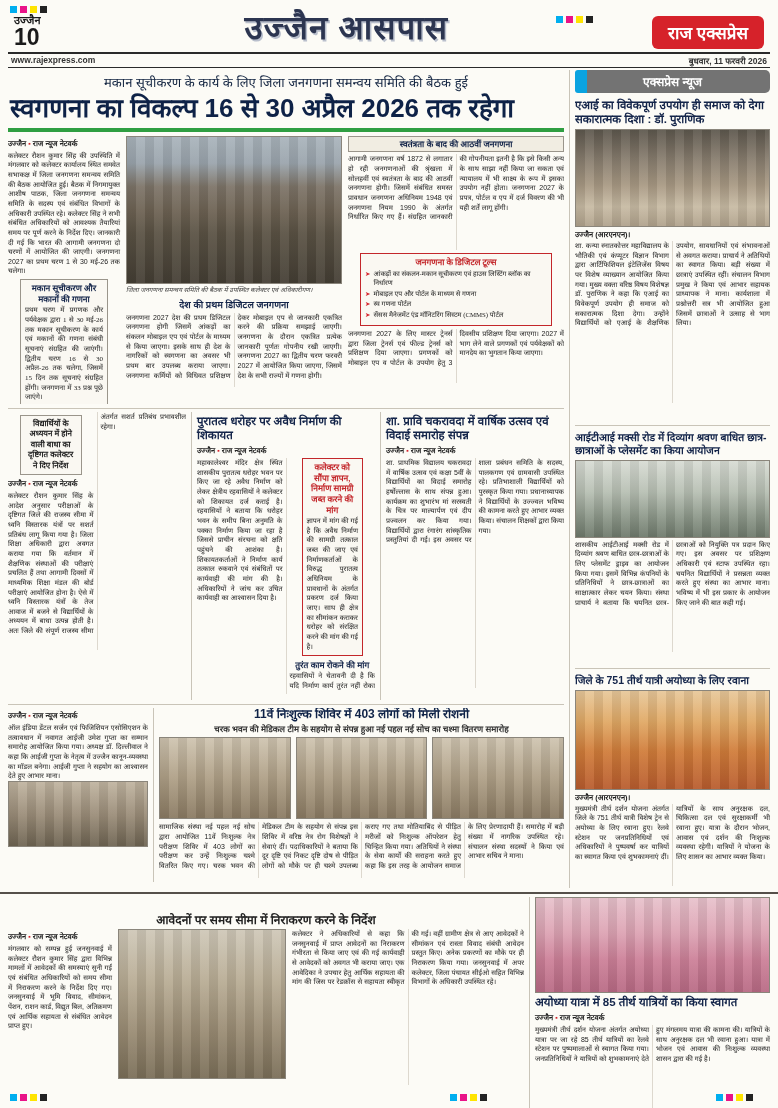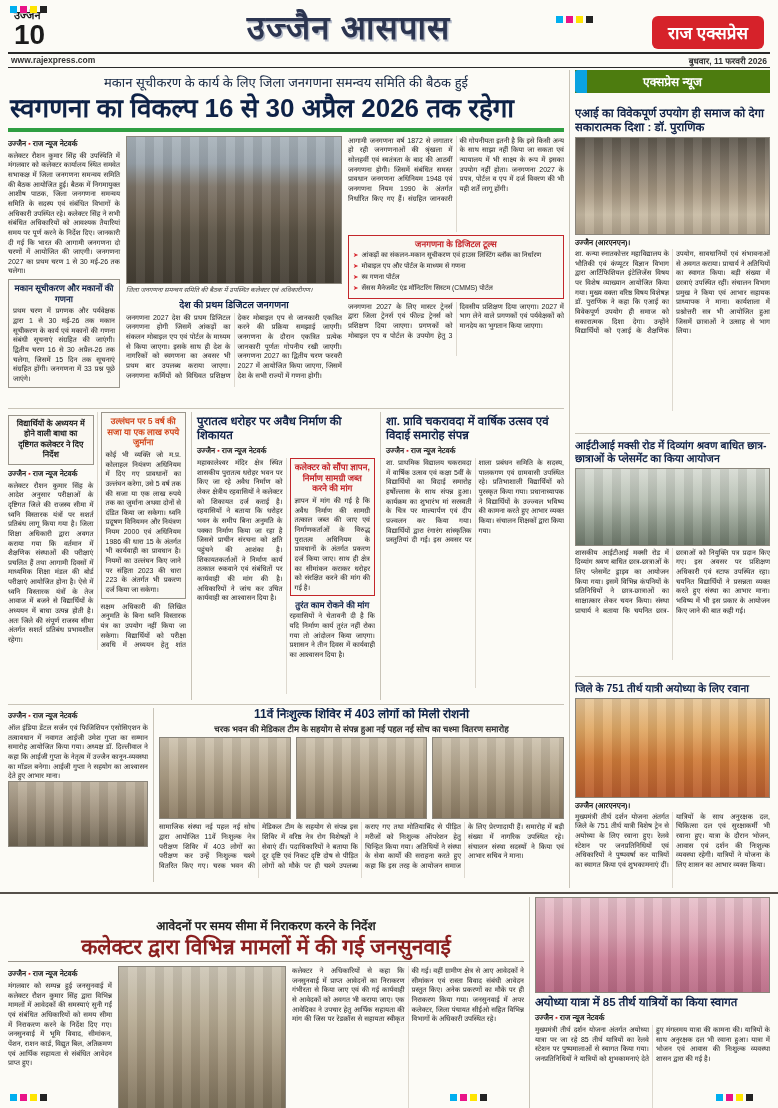--- a/index.html
+++ b/index.html
@@ -11,40 +11,40 @@
   
   .regmarks { position:absolute; display:flex; gap:3px; z-index:5; }
   .regmarks i { width:7px; height:7px; display:block; }
   .c1{background:#00aeef}.c2{background:#e91388}.c3{background:#ffe400}.c4{background:#232323}
   .rm-tl{left:10px;top:6px}.rm-tr{left:556px;top:16px}
   .rm-bl{left:10px;top:1094px}.rm-bm{left:450px;top:1094px}.rm-br{left:716px;top:1094px}
 
   
   .hdr { display:flex; align-items:flex-end; justify-content:space-between; padding:12px 14px 3px; height:52px; }
   .edition { font-weight:bold; font-size:11px; }
-  .pageno { font-weight:bold; font-size:28px; line-height:.95; }
+  .pageno { font-weight:bold; font-size:23px; line-height:.95; }
   .masthead { font-size:33px; font-weight:bold; color:#2c3550; letter-spacing:1px;
               text-shadow:1.5px 1.5px 0 #b9bfcc; }
   .hdr-right { text-align:right;border-radius:16px; }
   .brand-box { background:#d6222a; color:#fff; font-weight:bold; font-size:17px;
                padding:5px 16px; border-radius:6px; display:inline-block; }
   .rule-row { border-top:2px solid #2a2a2a; border-bottom:1px solid #2a2a2a; margin:0 8px;
               display:flex; justify-content:space-between; font-size:8.5px; font-weight:bold;
               padding:1px 3px; color:#333; }
 
   
   article, section, aside { overflow:hidden; }
   .bt { font-size:7px; line-height:1.38; text-align:justify; color:#222; }
   .cols2 { columns:2; column-gap:7px; column-rule:1px solid #ddd8ce; }
   .cols4 { columns:4; column-gap:7px; column-rule:1px solid #ddd8ce; }
   .byline { font-size:7.5px; font-weight:bold; margin:2px 0 3px; color:#222; }
   .bydot { color:#d6222a; font-size:7px; }
   .s-byline { font-size:7.5px; font-weight:bold; margin:2px 0; }
   .h2 { font-size:11.5px; font-weight:bold; color:#14254a; line-height:1.22; margin:2px 0 3px; }
-  .box { border:1px solid #9a958b; padding:3px 4px; margin:3px 0; break-inside:avoid; background:#faf8f2; }
+  .box { border:1px solid #9a958b; padding:3px 4px; margin:3px 12px; break-inside:avoid; background:#faf8f2;font-family:Liberation Serif, serif; }
   .box.red-border { border:1px solid #c3272b; }
   .box-title { font-weight:bold; font-size:8.5px; text-align:center; margin-bottom:2px; line-height:1.25; }
   .t-red { color:#c3272b; } .t-navy { color:#14254a; } .t-orange { color:#d2491e; }
   .deck { font-size:8px; font-weight:bold; text-align:center; color:#222; line-height:1.3; }
   .subhead { font-size:8.5px; font-weight:bold; color:#14254a; text-align:center; margin:3px 0 1px; }
   .caption { font-size:6.5px; color:#444; padding:1px 0 2px; font-style:italic; }
 
   .photo { position:relative; width:100%; overflow:hidden; border:1px solid #8a857b; }
   .photo::after { content:""; position:absolute; inset:0;
       background:repeating-linear-gradient(90deg, rgba(0,0,0,.07) 0 9px, rgba(255,255,255,.06) 9px 18px); }
@@ -85,38 +85,38 @@
   .row3 { display:flex; border-top:1px solid #c9c4b8; margin-top:4px; padding-top:3px; height:178px; }
   .a-ig { width:140px; flex:none; }
   .a-ig .photo { height:66px; margin-top:2px; }
   .a-camp { flex:1; border-left:1px solid #c9c4b8; margin-left:5px; padding-left:5px; }
   .camp-head { font-size:12px; font-weight:bold; color:#0e2247; text-align:center; line-height:1.1; }
   .camp-deck { font-size:8.5px; font-weight:bold; text-align:center; color:#333; margin:2px 0 3px; }
   .camp-photos { display:flex; gap:5px; height:82px; margin-bottom:3px; }
   .camp-photos .photo { flex:1; height:100%; }
 
   
-  .express { position:relative; background:#4d7c0f; color:#fff; font-weight:bold; font-size:12px;
-             text-align:center; padding:3px 0; border-radius:0; margin-bottom:11px; }
+  .express { position:relative; background:#737373; color:#fff; font-weight:bold; font-size:12px;
+             text-align:center; padding:3px 0; border-radius:5px; margin-bottom:3px; }
   .cyantab { position:absolute; left:0; top:0; bottom:0; width:12px; background:#0aa3e0;
              border-radius:3px 0 0 3px; }
   .s-ai { height:330px; } .s-iti { height:240px; } .s-tirth { height:220px; }
   .side-col article { border-bottom:1px solid #c9c4b8; padding-bottom:15px; margin-bottom:3px; }
   .side-col article:last-child { border-bottom:none; }
   .s-ai .photo { height:98px; margin:1px 0 2px; }
   .s-iti .photo { height:78px; margin:1px 0 2px; }
   .s-tirth .photo { height:100px; margin:1px 0 2px; }
 
   
   .bottom { display:flex; padding:0 8px; margin-top:4px; border-top:2px solid #55504a; height:234px; padding-top:3px; }
   .js { width:516px; }
   .js-labelrow { display:flex; align-items:center; gap:6px; }
   .jslabel { color:#c3272b; font-weight:bold; font-size:12px; }
   .hline { flex:1; border-top:1px solid #9a958b; }
-  .js-kicker { text-align:center; font-weight:bold; font-size:12px; color:#222; margin:20px 0 1px; }
+  .js-kicker { text-align:center; font-weight:bold; font-size:12px; color:#222; margin:14px 0 1px; }
   .js-headline { text-align:center; font-weight:bold; font-size:21px; color:#8a1f1f;
                  border-bottom:1px solid #9a958b; padding-bottom:3px; margin-bottom:4px; line-height:1.1; }
   .js-content { display:flex; gap:6px; height:156px; }
   .js-colA { width:104px; flex:none; }
   .js-photo { width:168px; height:150px; flex:none; }
   .js-colB { flex:1; height:100%; }
   .ayodhya { flex:1; border-left:1px solid #c9c4b8; margin-left:5px; padding-left:5px; }
   .ayodhya .photo { height:96px; margin-bottom:2px; }
 </style>
 </head>
@@ -189,20 +189,21 @@
               <p class="bt">प्रथम चरण में प्रगणक और पर्यवेक्षक द्वारा 1 से 30 मई-26 तक मकान सूचीकरण के कार्य एवं मकानों की गणना संबंधी सूचनाएं संग्रहित की जाएंगी। द्वितीय चरण 16 से 30 अप्रैल-26 तक चलेगा, जिसमें 15 दिन तक सूचनाएं संग्रहित होंगी। जनगणना में 33 प्रश्न पूछे जाएंगे।</p>
             </div>
           </div>
           <div class="lcol2">
             <div class="photo ph-meeting"></div>
             <div class="caption">जिला जनगणना समन्वय समिति की बैठक में उपस्थित कलेक्टर एवं अधिकारीगण।</div>
             <div class="sec-title">देश की प्रथम डिजिटल जनगणना</div>
             <p class="bt cols2" style="height:74px">जनगणना 2027 देश की प्रथम डिजिटल जनगणना होगी जिसमें आंकड़ों का संकलन मोबाइल एप एवं पोर्टल के माध्यम से किया जाएगा। इसके साथ ही देश के नागरिकों को स्वगणना का अवसर भी प्रथम बार उपलब्ध कराया जाएगा। जनगणना कर्मियों को विधिवत प्रशिक्षण देकर मोबाइल एप से जानकारी एकत्रित करने की प्रक्रिया समझाई जाएगी। जनगणना के दौरान एकत्रित प्रत्येक जानकारी पूर्णतः गोपनीय रखी जाएगी। जनगणना 2027 का द्वितीय चरण फरवरी 2027 में आयोजित किया जाएगा, जिसमें देश के सभी राज्यों में गणना होगी।</p>
           </div>
           <div class="lcol3">
+            <div class="box-title t-navy eighth-title">स्वतंत्रता के बाद की आठवीं जनगणना</div>
             <p class="bt cols2" style="height:96px">आगामी जनगणना वर्ष 1872 से लगातार हो रही जनगणनाओं की श्रृंखला में सोलहवीं एवं स्वतंत्रता के बाद की आठवीं जनगणना होगी। जिसमें संबंधित समस्त प्रावधान जनगणना अधिनियम 1948 एवं जनगणना नियम 1990 के अंतर्गत निर्धारित किए गए हैं। संग्रहित जानकारी की गोपनीयता इतनी है कि इसे किसी अन्य के साथ साझा नहीं किया जा सकता एवं न्यायालय में भी साक्ष्य के रूप में इसका उपयोग नहीं होता। जनगणना 2027 के प्रपत्र, पोर्टल व एप में दर्ज विवरण की भी यही शर्तें लागू होंगी।</p>
             <div class="box red-border tools">
               <div class="box-title t-red">जनगणना के डिजिटल टूल्स</div>
               <ul>
                 <li>
                     <span class="arrow">➤</span>
                     <span>आंकड़ों का संकलन-मकान सूचीकरण एवं हाउस लिस्टिंग ब्लॉक का निर्धारण</span>
                   </li>
                 <li>
                     <span class="arrow">➤</span>
@@ -320,21 +321,20 @@
         <div class="photo ph-saffron"></div>
         <p class="s-byline">उज्जैन (आरएनएन)।</p>
         <p class="bt cols2" style="height:82px">मुख्यमंत्री तीर्थ दर्शन योजना अंतर्गत जिले के 751 तीर्थ यात्री विशेष ट्रेन से अयोध्या के लिए रवाना हुए। रेलवे स्टेशन पर जनप्रतिनिधियों एवं अधिकारियों ने पुष्पवर्षा कर यात्रियों का स्वागत किया एवं शुभकामनाएं दीं। यात्रियों के साथ अनुरक्षक दल, चिकित्सा दल एवं सुरक्षाकर्मी भी रवाना हुए। यात्रा के दौरान भोजन, आवास एवं दर्शन की निःशुल्क व्यवस्था रहेगी। यात्रियों ने योजना के लिए शासन का आभार व्यक्त किया।</p>
       </article>
     </aside>
   </div>
 
   <div class="bottom">
     <section class="js">
       <h3 class="js-kicker">आवेदनों पर समय सीमा में निराकरण करने के निर्देश</h3>
-      <h1 class="js-headline">कलेक्टर द्वारा विभिन्न मामलों में की गई जनसुनवाई</h1>
       <div class="js-content">
         <div class="js-colA">
           <div class="byline">
             <span>उज्जैन</span>
             <span class="bydot">▪</span>
             <span>राज न्यूज नेटवर्क</span>
           </div>
           <p class="bt">मंगलवार को सम्पन्न हुई जनसुनवाई में कलेक्टर रौशन कुमार सिंह द्वारा विभिन्न मामलों में आवेदकों की समस्याएं सुनी गईं एवं संबंधित अधिकारियों को समय सीमा में निराकरण करने के निर्देश दिए गए। जनसुनवाई में भूमि विवाद, सीमांकन, पेंशन, राशन कार्ड, विद्युत बिल, अतिक्रमण एवं आर्थिक सहायता से संबंधित आवेदन प्राप्त हुए।</p>
         </div>
         <div class="photo ph-office js-photo"></div>

